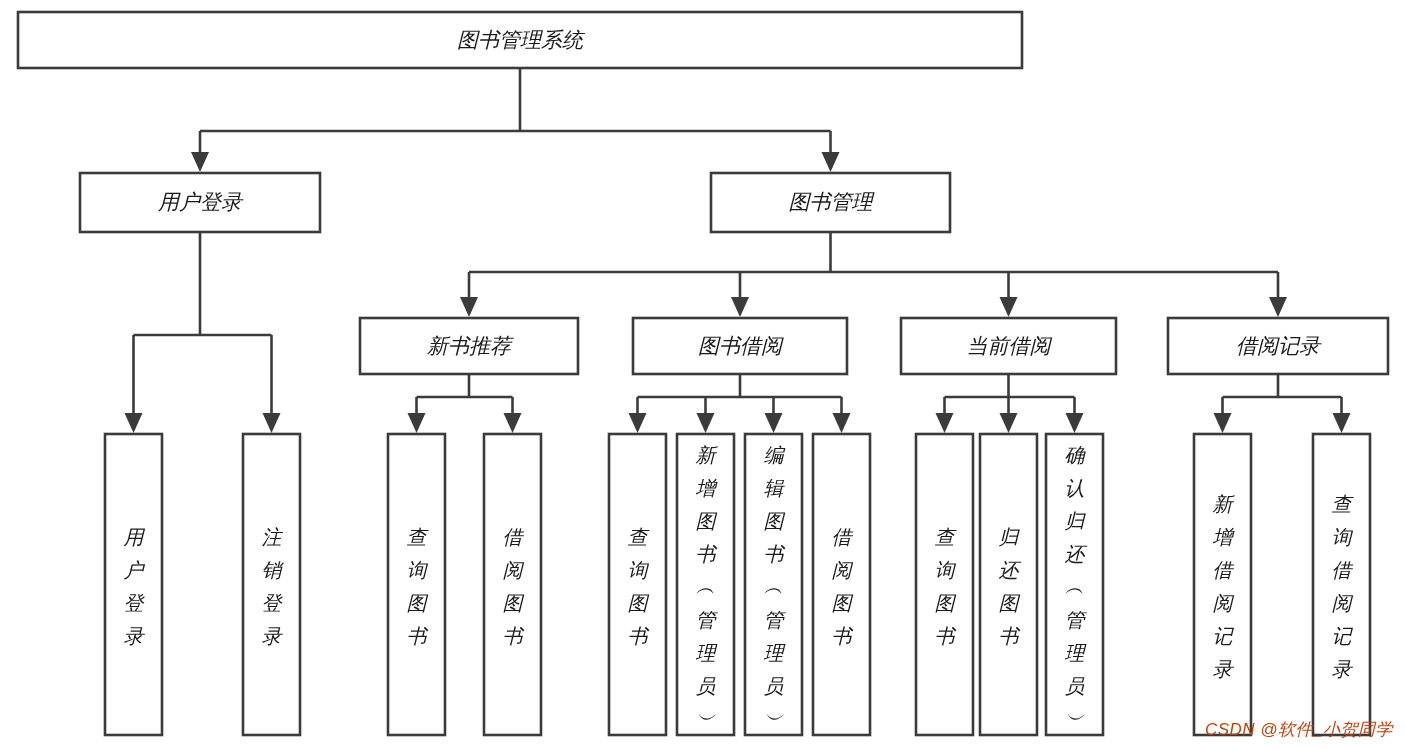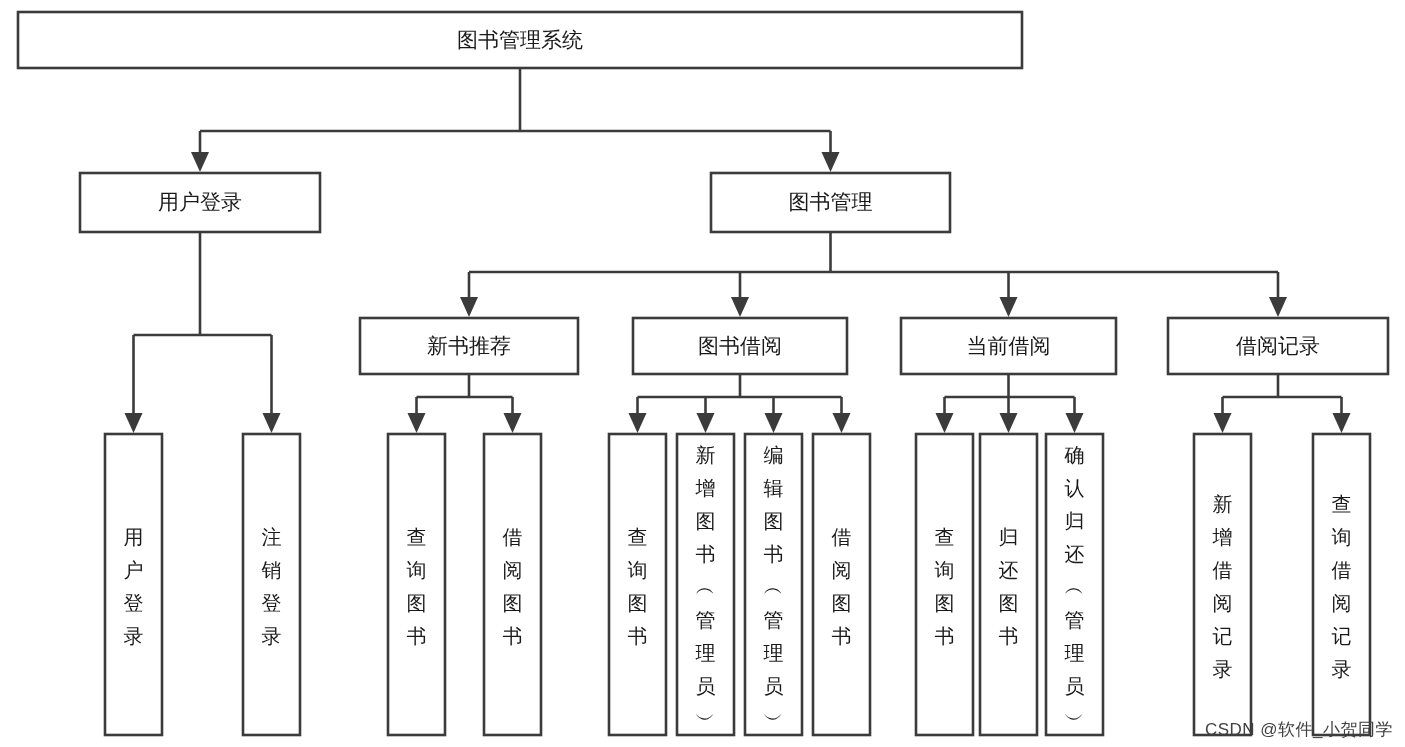--- a/index.html
+++ b/index.html
@@ -9,20 +9,21 @@
   }
   body {
     font-family: "Liberation Sans", "DejaVu Sans", sans-serif;
   }
   #diagram-root {
     position: relative;
     width: 1405px;
     height: 747px;
     background: #ffffff;
     overflow: hidden;
+    font-style: italic;
   }
   svg#tree-svg {
     position: absolute;
     left: 0;
     top: 0;
     width: 1405px;
     height: 747px;
   }
   .node-box {
     fill: #ffffff;
@@ -51,21 +52,21 @@
     font-size: 20px;
     fill: #1a1a1a;
     text-anchor: middle;
   }
   .watermark {
     position: absolute;
     right: 12px;
     bottom: 6px;
     font-family: "Liberation Sans", "DejaVu Sans", sans-serif;
     font-size: 17px;
-    color: #404040;
+    color: #c2410c;
     letter-spacing: 0.5px;
     white-space: nowrap;
     user-select: none;
   }
 </style>
 </head>
 <body>
 
 <div id="diagram-root">
   <svg id="tree-svg" viewBox="0 0 1405 747">

